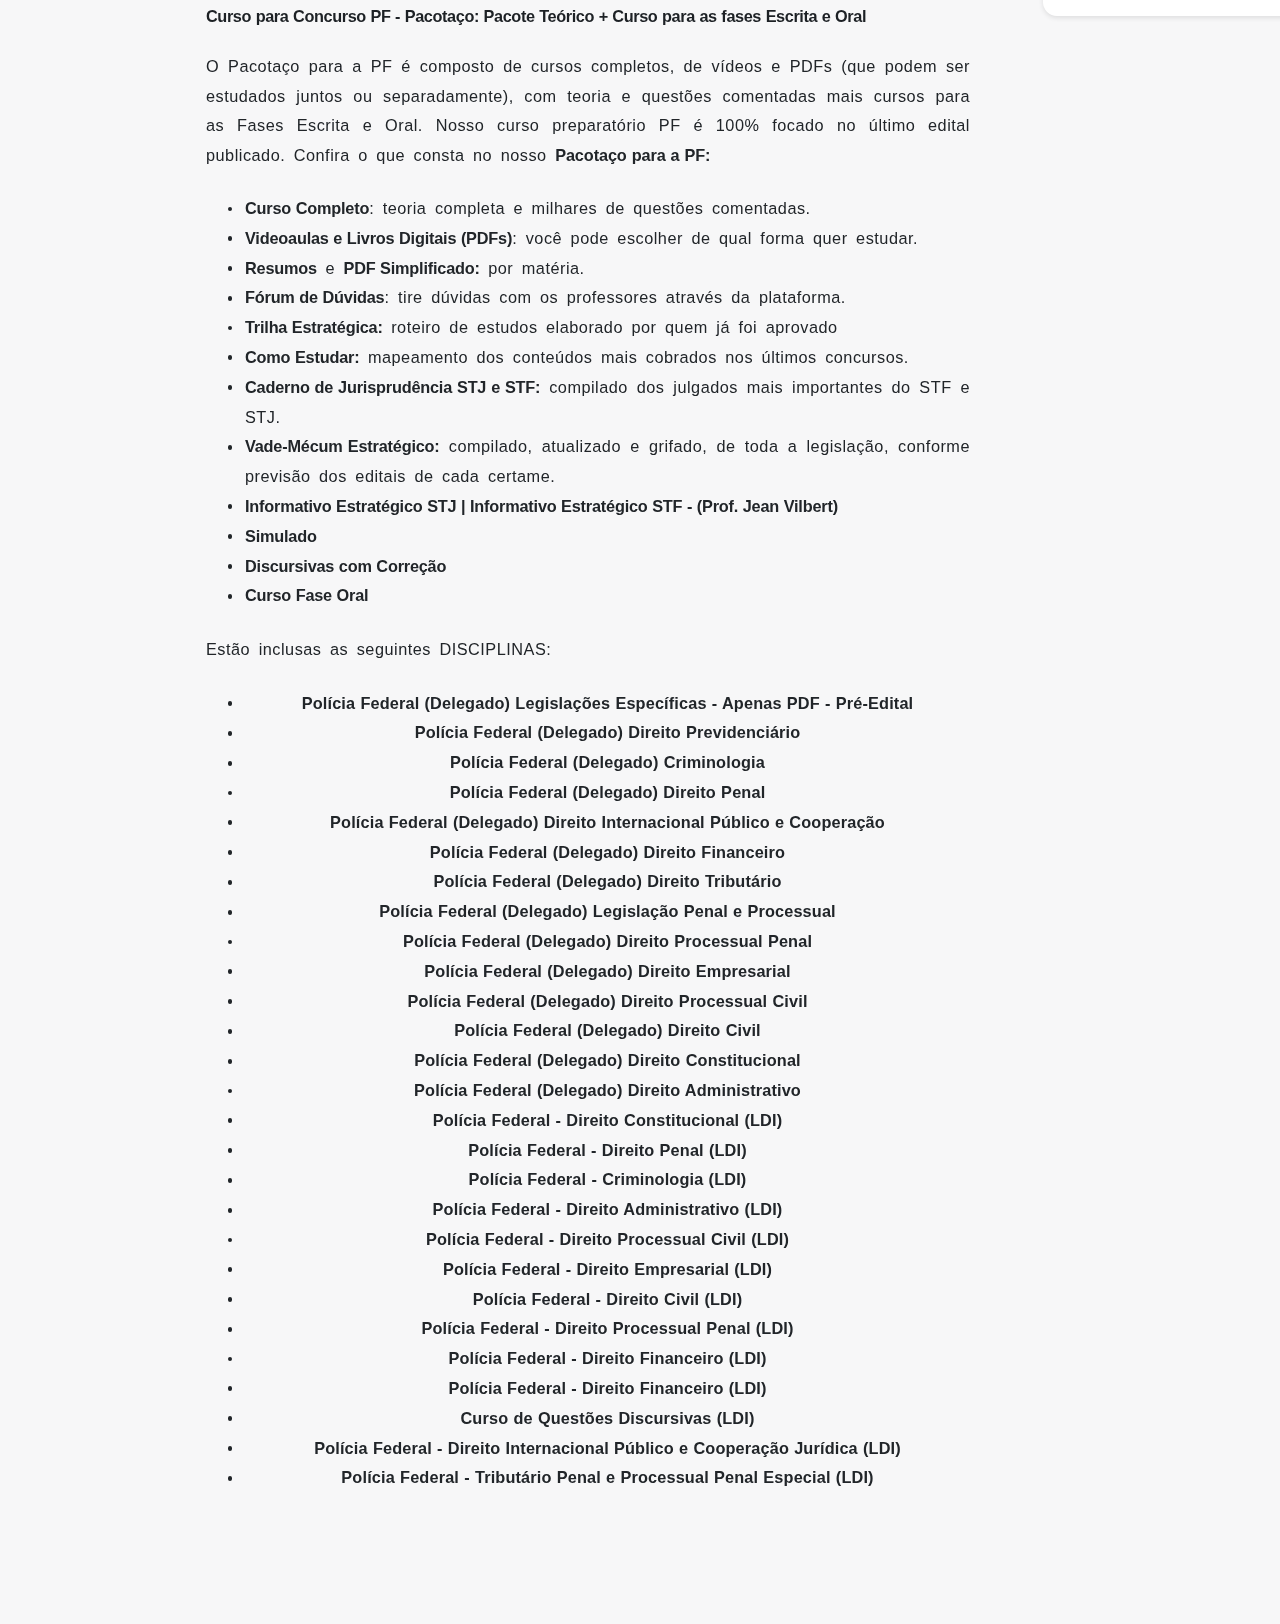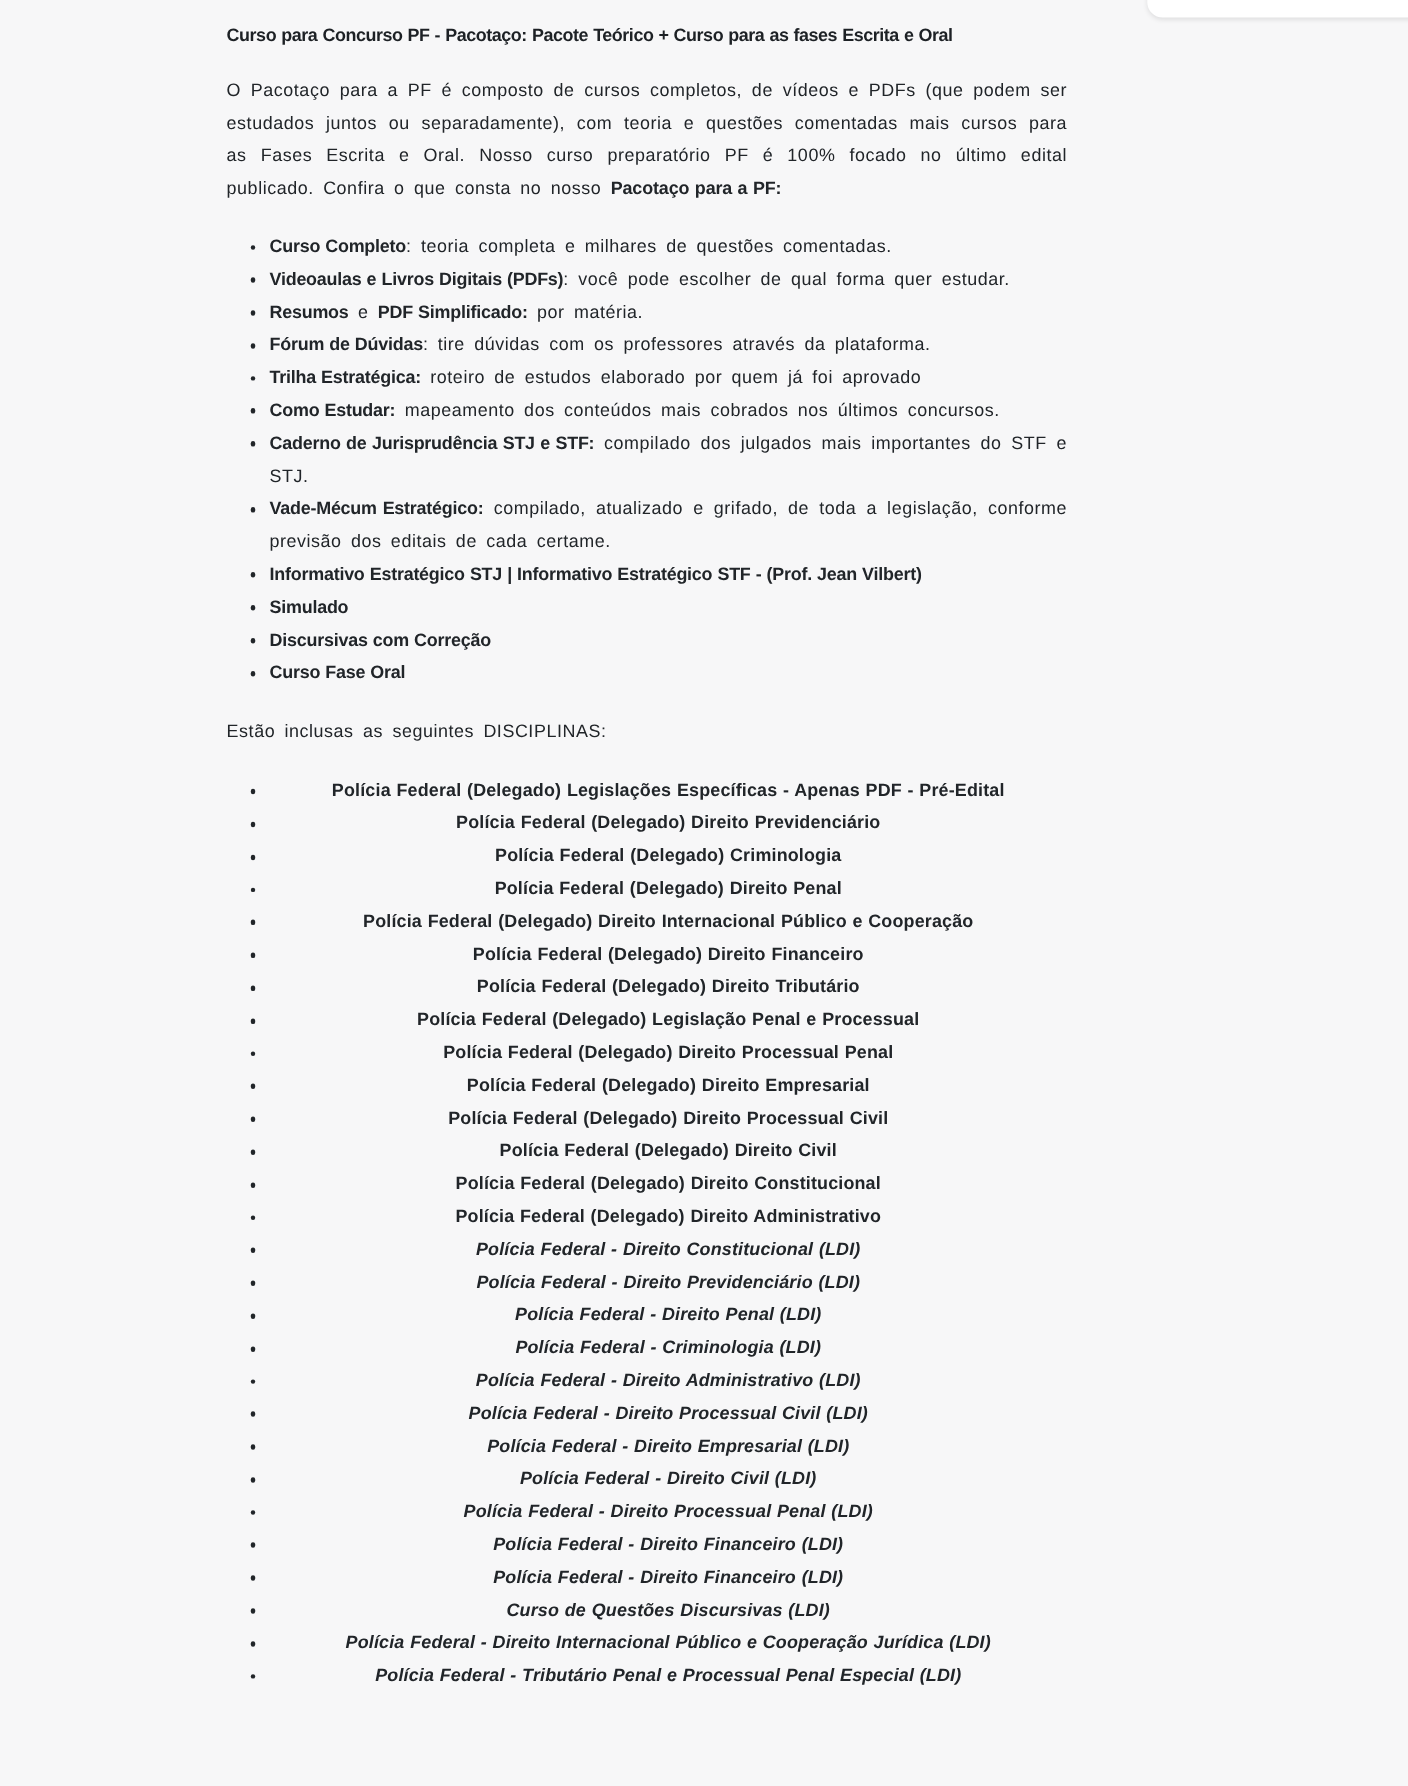--- a/index.html
+++ b/index.html
@@ -23,21 +23,21 @@
     left: 1043px;
     width: 300px;
     height: 32px;
     background: #ffffff;
     border-radius: 14px;
     box-shadow: 0 2px 5px rgba(0,0,0,0.10);
   }
   .content {
     position: absolute;
     left: 206px;
-    top: 20px;
+    top: 4px;
     width: 764px;
     font-size: 16.3px;
     line-height: 29.5px;
     text-align: justify;
     letter-spacing: 0.5px;
     word-spacing: 3.5px;
   }
   h1.title {
     font-size: 16.3px;
     font-weight: bold;
@@ -81,21 +81,20 @@
     word-spacing: 0.3px;
     margin-top: 16px;
   }
   .disciplines li {
     font-weight: bold;
     letter-spacing: 0.15px;
     word-spacing: 0.5px;
     text-align: center;
   }
   .disciplines li.ldi {
-    font-style: italic;
   }
 </style>
 </head>
 <body>
 
 <div class="page">
   <div class="float-card"></div>
   <div class="content">
     <h1 class="title">Curso para Concurso PF - Pacotaço: Pacote Teórico + Curso para as fases Escrita e Oral</h1>
     <p><span>O Pacotaço para a PF é composto de cursos completos, de vídeos e PDFs (que podem ser estudados juntos ou separadamente), com teoria e questões comentadas mais cursos para as Fases Escrita e Oral. Nosso curso preparatório PF é 100% focado no último edital publicado. Confira o que consta no nosso </span><b>Pacotaço para a PF:</b></p>
@@ -123,21 +122,20 @@
         <li>Polícia Federal (Delegado) Direito Financeiro</li>
         <li>Polícia Federal (Delegado) Direito Tributário</li>
         <li>Polícia Federal (Delegado) Legislação Penal e Processual</li>
         <li>Polícia Federal (Delegado) Direito Processual Penal</li>
         <li>Polícia Federal (Delegado) Direito Empresarial</li>
         <li>Polícia Federal (Delegado) Direito Processual Civil</li>
         <li>Polícia Federal (Delegado) Direito Civil</li>
         <li>Polícia Federal (Delegado) Direito Constitucional</li>
         <li>Polícia Federal (Delegado) Direito Administrativo</li>
         <li class="ldi">Polícia Federal - Direito Constitucional (LDI)</li>
-        <li class="ldi">Polícia Federal - Direito Previdenciário (LDI)</li>
         <li class="ldi">Polícia Federal - Direito Penal (LDI)</li>
         <li class="ldi">Polícia Federal - Criminologia (LDI)</li>
         <li class="ldi">Polícia Federal - Direito Administrativo (LDI)</li>
         <li class="ldi">Polícia Federal - Direito Processual Civil (LDI)</li>
         <li class="ldi">Polícia Federal - Direito Empresarial (LDI)</li>
         <li class="ldi">Polícia Federal - Direito Civil (LDI)</li>
         <li class="ldi">Polícia Federal - Direito Processual Penal (LDI)</li>
         <li class="ldi">Polícia Federal - Direito Financeiro (LDI)</li>
         <li class="ldi">Polícia Federal - Direito Financeiro (LDI)</li>
         <li class="ldi">Curso de Questões Discursivas (LDI)</li>

